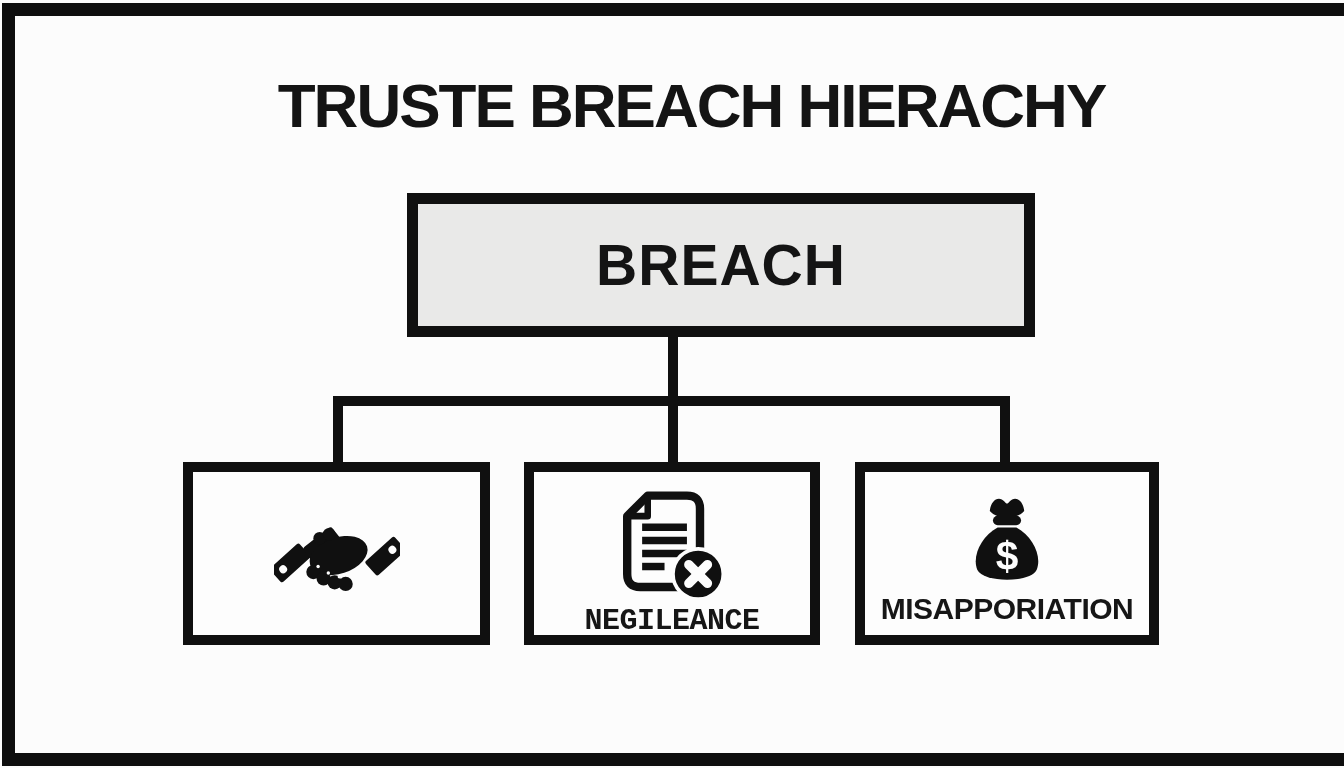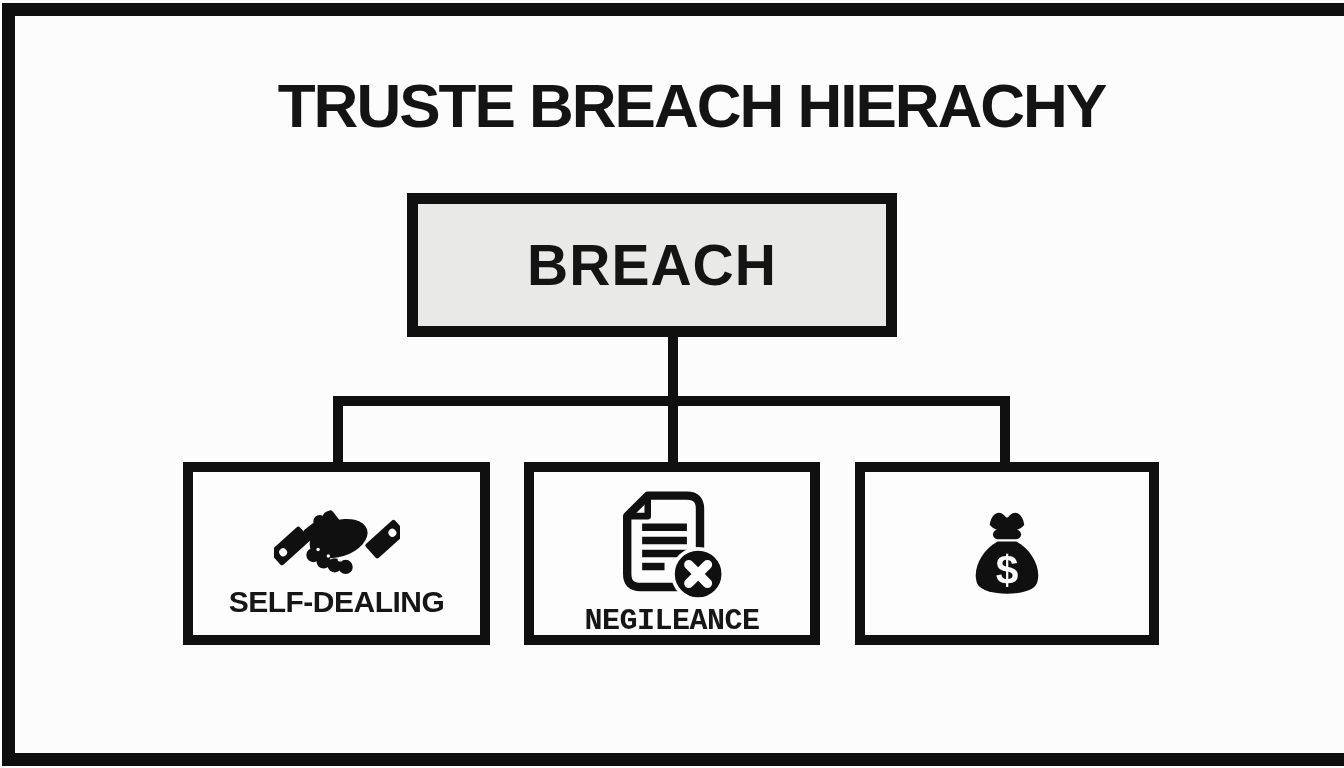--- a/index.html
+++ b/index.html
@@ -24,21 +24,21 @@
     text-align:center;
     font-size:62px;
     font-weight:bold;
     letter-spacing:-2px;
     white-space:nowrap;
     color:#141414;
   }
   .root-box{
     position:absolute;
     left:407px;top:193px;
-    width:490px;height:144px;
+    width:628px;height:144px;
     box-sizing:border-box;
     border:11px solid #101010;
     background:#e9e9e8;
     display:flex;align-items:center;justify-content:center;
   }
   .root-label{
     font-size:57px;font-weight:bold;letter-spacing:1px;color:#141414;
   }
   .connector{
     position:absolute;
@@ -117,21 +117,20 @@
         <circle cx="50" cy="78" r="9"></circle>
         <circle cx="63" cy="86" r="9"></circle>
         <circle cx="77" cy="91" r="9"></circle>
         <circle cx="91" cy="93" r="9"></circle>
 
         <circle cx="56" cy="71" r="2.2" fill="#fdfdfd"></circle>
         <circle cx="69" cy="79" r="2.2" fill="#fdfdfd"></circle>
         <circle cx="83" cy="84" r="2.2" fill="#fdfdfd"></circle>
       </svg>
     </div>
-    <div class="child-label">SELF-DEALING</div>
   </div>
 
   <div class="child-box middle">
     <div class="icon-wrap">
       <svg width="112" height="116" viewBox="0 0 120 124" xmlns="http://www.w3.org/2000/svg">
 
         <path d="M34 8 H76 Q90 8 90 22 V92 Q90 106 76 106 H26 Q12 106 12 92 V30 Z" fill="#fdfdfd" stroke="#101010" stroke-width="9" stroke-linejoin="round"></path>
         <path d="M34 8 V30 H12" fill="none" stroke="#101010" stroke-width="7" stroke-linejoin="round"></path>
 
         <g stroke="#101010" stroke-width="8">
@@ -157,15 +156,16 @@
 
         <path d="M33 25 C34 12 44 4 52 13 C54 16 56 16 58 13 C66 4 76 12 77 25 C72 31 64 33 55 33 C46 33 38 31 33 25 Z" fill="#101010"></path>
 
         <rect x="37" y="31" width="36" height="12" rx="6" fill="#101010"></rect>
 
         <path d="M43 46 C22 57 10 83 17 100 C24 117 86 117 93 100 C100 83 88 57 67 46 Z" fill="#101010"></path>
 
         <text x="55" y="101" text-anchor="middle" font-family="Liberation Sans, DejaVu Sans, sans-serif" font-size="52" font-weight="bold" fill="#fdfdfd">$</text>
       </svg>
     </div>
+    <div class="child-label">MISAPPORIATION</div>
   </div>
 
 </div>
 
 </body></html>

